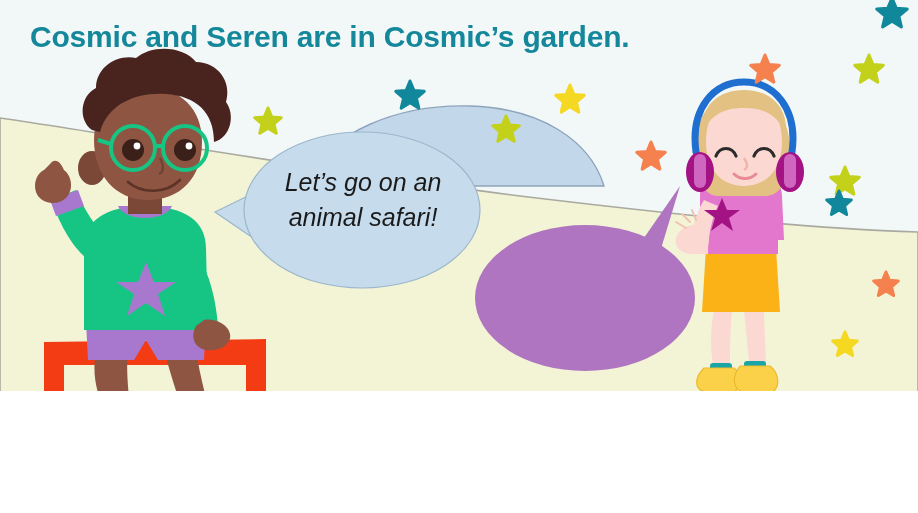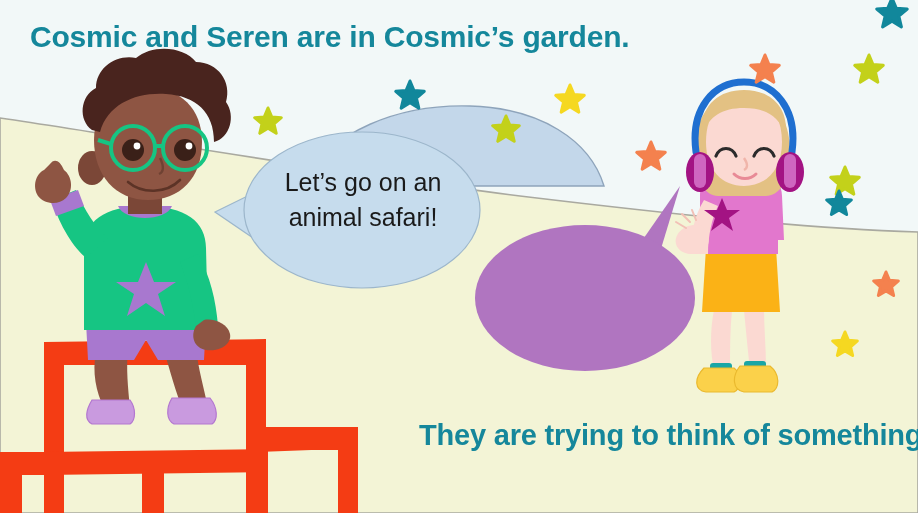--- a/index.html
+++ b/index.html
@@ -6,21 +6,21 @@
     margin: 0;
     padding: 0;
     background: #ffffff;
   }
   body {
     font-family: "Liberation Sans", sans-serif;
   }
   #scene {
     position: relative;
     width: 918px;
-    height: 513px;
+    height: 391px;
     overflow: hidden;
     background: #f2f8f8;
   }
   #scene svg.layer {
     position: absolute;
     top: 0;
     left: 0;
     width: 918px;
     height: 513px;
   }
@@ -48,20 +48,21 @@
     letter-spacing: -0.2px;
   }
   #bubble-blue-text {
     left: 255px;
     top: 165px;
     width: 216px;
     text-align: center;
     font-size: 25px;
     line-height: 1.38;
     color: #1a1a1a;
+    font-style: italic;
   }
   #bubble-purple-text {
     left: 487px;
     top: 248px;
     width: 200px;
     text-align: center;
     font-size: 24px;
     line-height: 1.34;
     color: #ffffff;
   }

